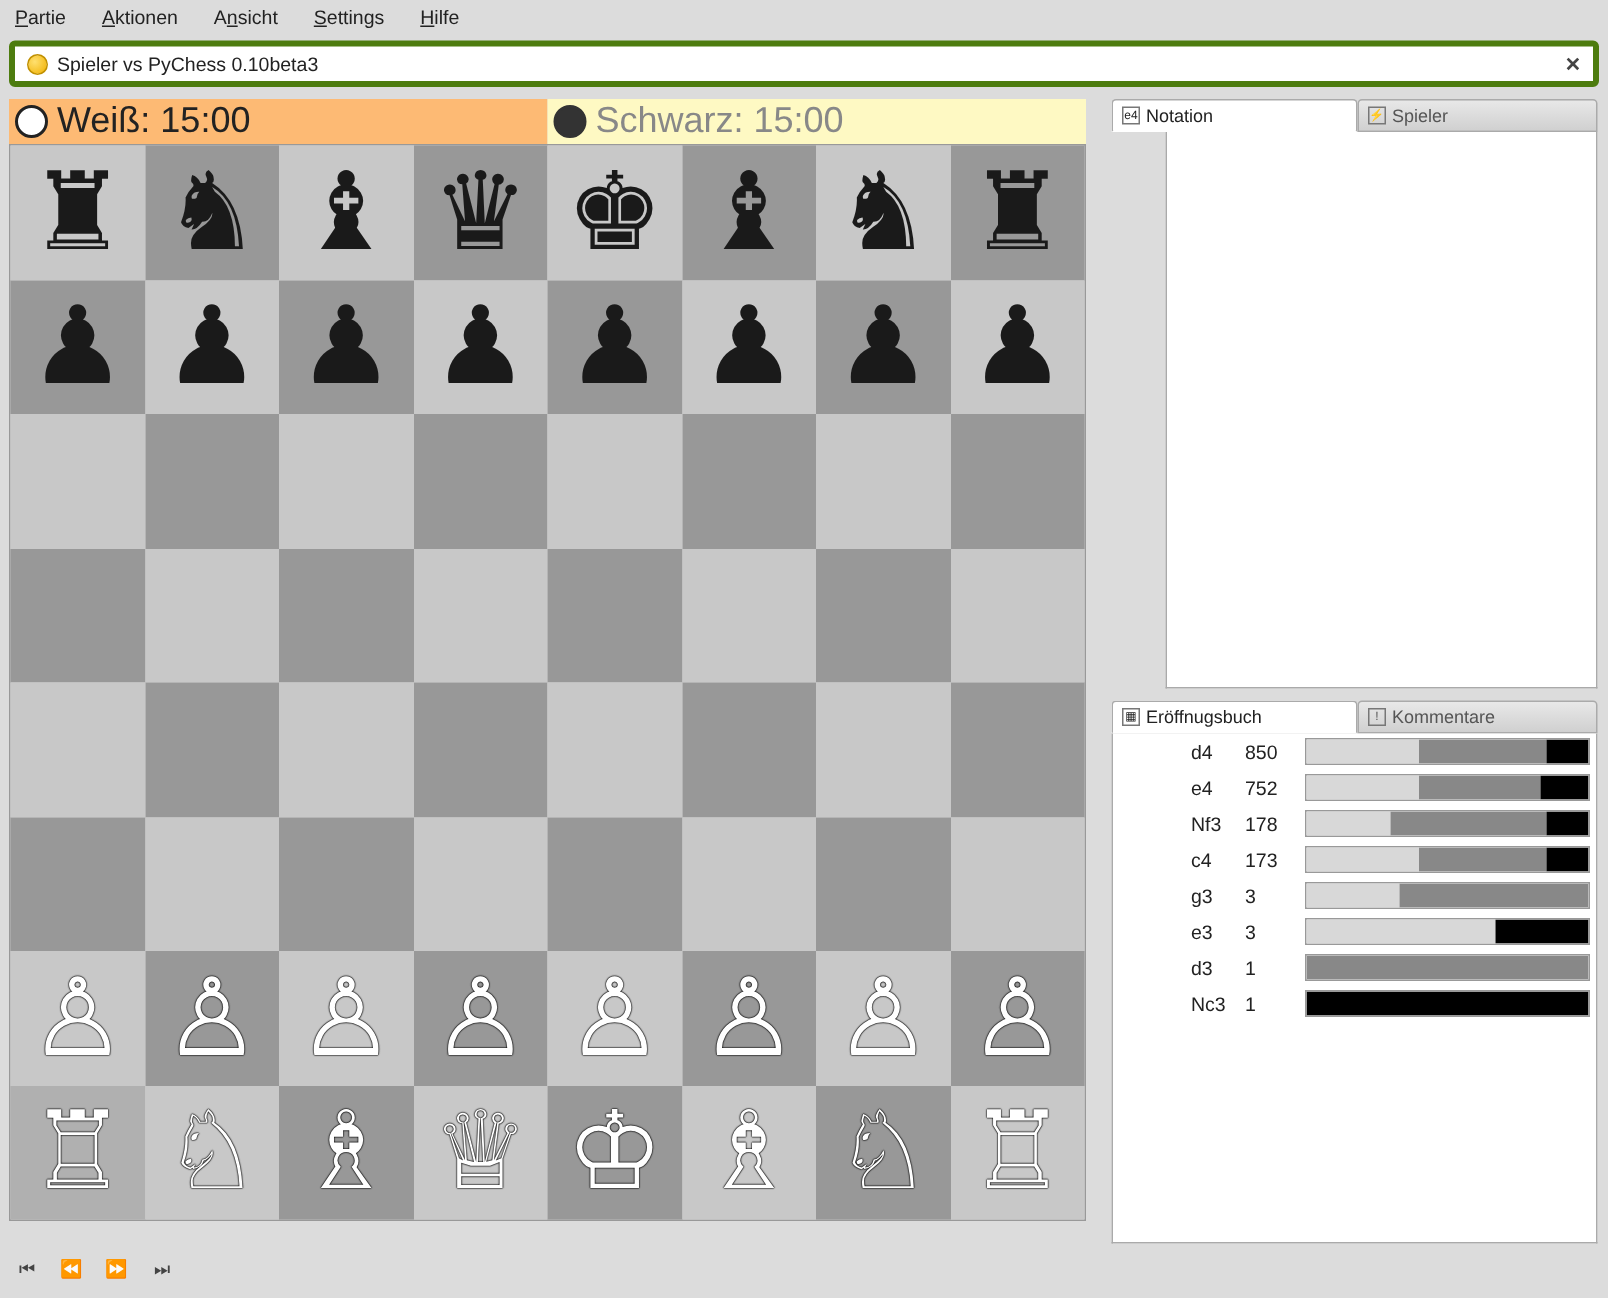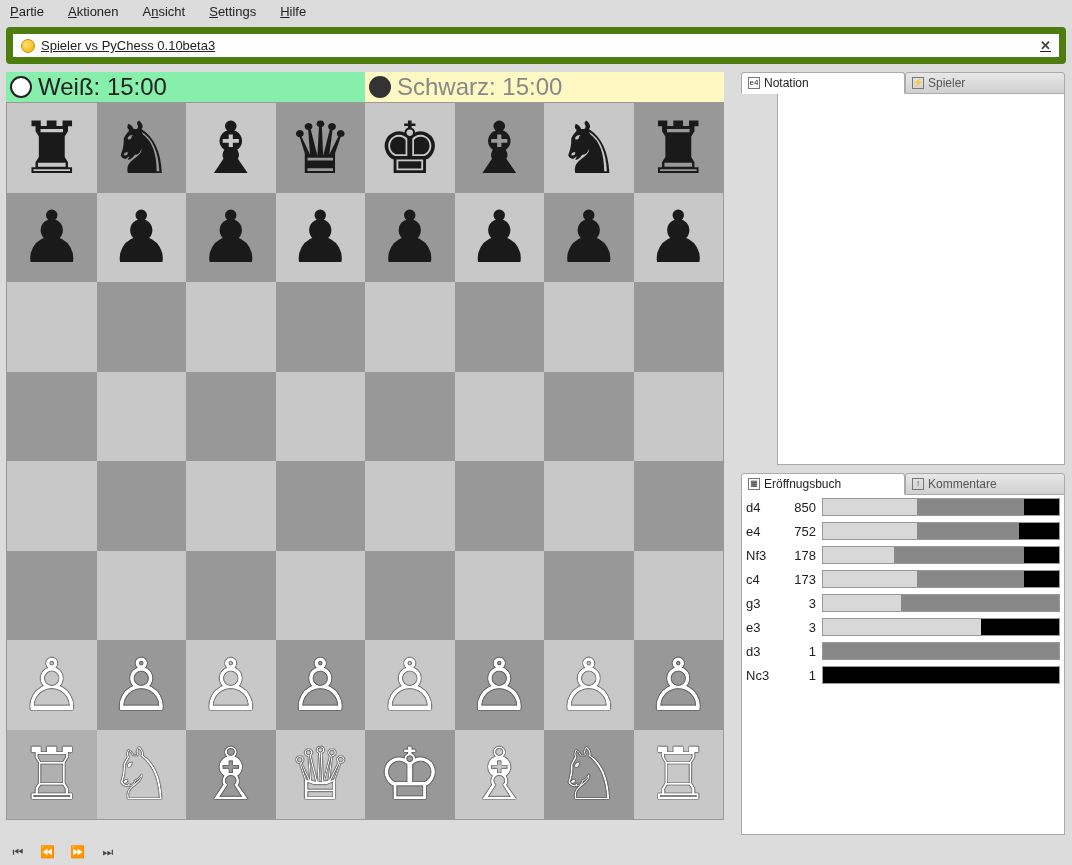--- a/index.html
+++ b/index.html
@@ -2,32 +2,32 @@
 <html><head>
 <meta charset="utf-8">
 <style>
 * { box-sizing: border-box; margin: 0; padding: 0; }
 body { font-family: sans-serif; font-size: 13px; background: #dcdcdc; width: 1072px; height: 865px; overflow: hidden; color: #222; }
 
 .menubar { display: flex; gap: 24px; padding: 4px 10px; background: #dcdcdc; }
 .menubar span { cursor: default; }
 .menubar span u { text-decoration: underline; }
 
-.gametab { background: #fff; border: 7px solid #4d7c0f; border-radius: 4px; margin: 4px 6px; padding: 4px 8px; display: flex; align-items: center; justify-content: space-between; text-decoration: underline; }
+.gametab { background: #fff; border: 4px solid #4d7c0f; border-radius: 4px; margin: 4px 6px; padding: 4px 8px; display: flex; align-items: center; justify-content: space-between; }
 .gametab-left { display: flex; align-items: center; gap: 6px; }
 .bulb { width: 14px; height: 14px; border-radius: 50%; background: radial-gradient(circle at 35% 35%, #ffe070, #f0b000); border: 1px solid #c09000; }
 .close-x { font-weight: bold; color: #444; cursor: default; }
 
 .main { display: flex; padding: 4px 6px 2px 6px; gap: 8px; }
 .left { width: 727px; }
 .right { width: 324px; display: flex; flex-direction: column; }
 
 .clocks { display: flex; width: 718px; height: 30px; }
 .clock { flex: 1; display: flex; align-items: center; gap: 6px; padding: 2px 4px; font-size: 24px; font-weight: 500; }
-.clock-w { background: #86efac; color: #222; }
+.clock-w { background: #fdba74; color: #222; }
 .clock-b { background: #fef9c3; color: #888; }
 .clock-icon { width: 22px; height: 22px; border-radius: 50%; border: 2px solid currentColor; position: relative; display: inline-block; }
 .clock-w .clock-icon { background: #fff; border-color: #222; }
 .clock-b .clock-icon { background: #333; border-color: #333; }
 
 .board { width: 718px; height: 718px; display: grid; grid-template-columns: repeat(8, 1fr); grid-template-rows: repeat(8, 1fr); border: 1px solid #999; }
 .sq { display: flex; align-items: center; justify-content: center; font-size: 72px; line-height: 1; user-select: none; }
 .light { background: #c8c8c8; }
 .dark { background: #989898; }
 .sel { background: #b0b0b0; }
@@ -36,22 +36,22 @@
 
 .tabset { display: flex; }
 .tab { flex: 1; border: 1px solid #aaa; background: linear-gradient(#e8e8e8, #d0d0d0); padding: 3px 6px; display: flex; align-items: center; gap: 4px; font-size: 12px; color: #555; border-radius: 3px 3px 0 0; }
 .tab.active { background: #fff; color: #222; border-bottom: 1px solid #fff; }
 .tab-icon { width: 12px; height: 12px; border: 1px solid #777; display: inline-block; font-size: 8px; text-align: center; line-height: 10px; }
 
 .panel { background: #fff; border: 1px solid #aaa; border-top: none; }
 .notation-panel { height: 371px; margin-left: 36px; }
 
 .opening-row { display: flex; align-items: center; gap: 6px; padding: 3px 4px; }
-.opening-row .move { width: 30px; }
-.opening-row .count { width: 34px; text-align: right; }
+.opening-row .move { width: 30px; margin-left: 48px; }
+.opening-row .count { width: 34px; text-align: left; }
 .bar { flex: 1; height: 18px; border: 1px solid #999; display: flex; overflow: hidden; }
 .bar .seg { height: 100%; }
 .seg-w { background: #d8d8d8; }
 .seg-d { background: #888; }
 .seg-b { background: #000; }
 
 .opening-panel { height: 340px; }
 
 .nav { display: flex; gap: 10px; padding: 6px 8px; }
 .nav-btn { width: 20px; height: 18px; display: flex; align-items: center; justify-content: center; font-size: 12px; color: #444; cursor: default; }

